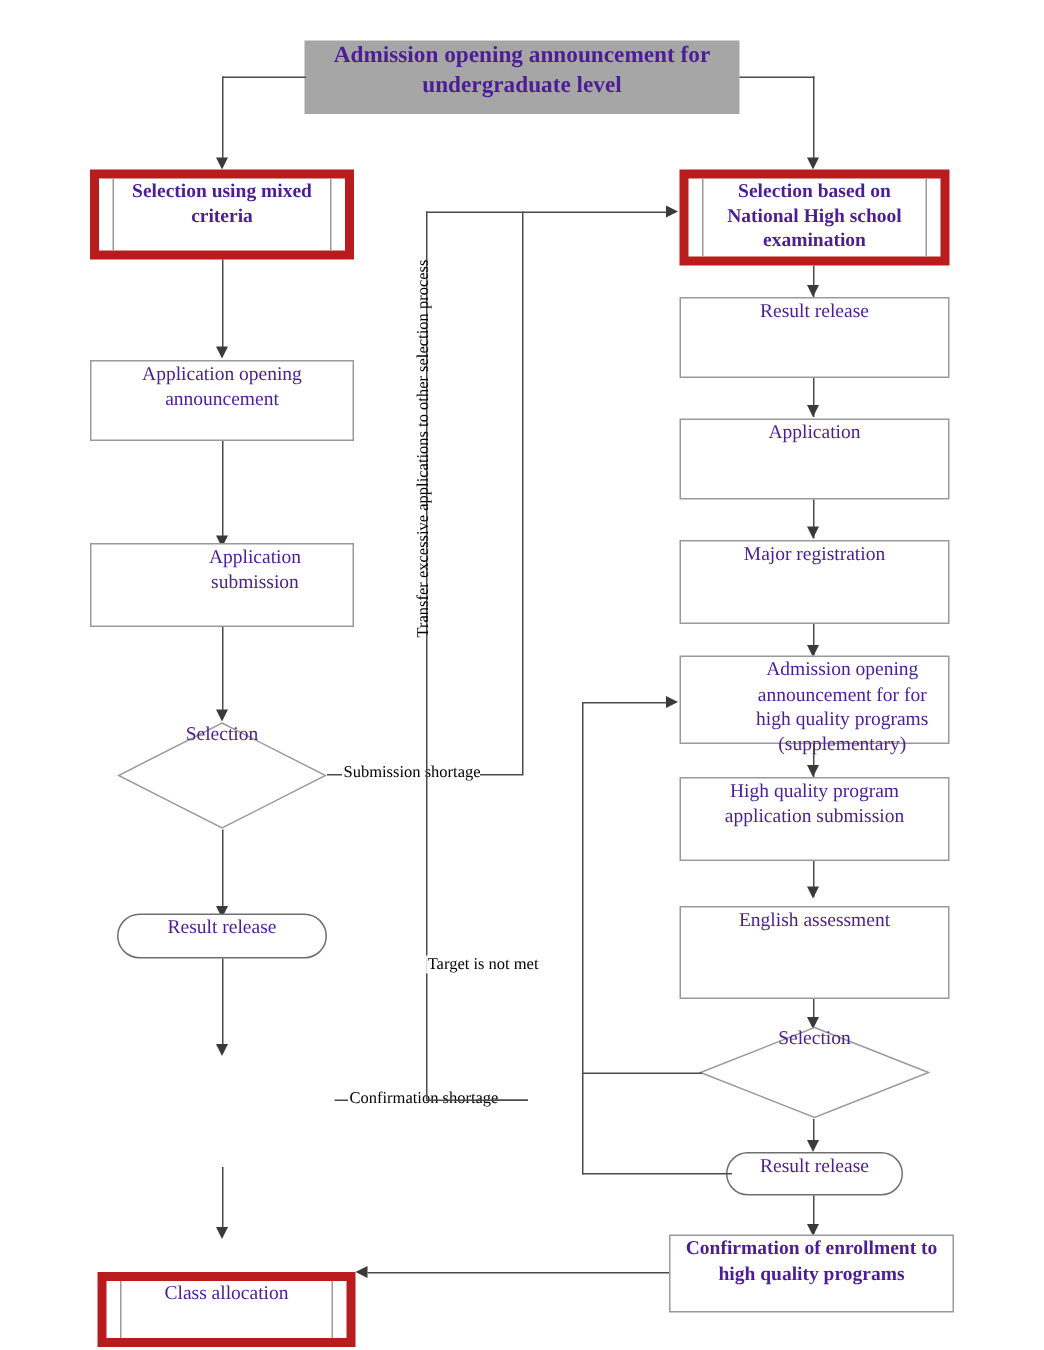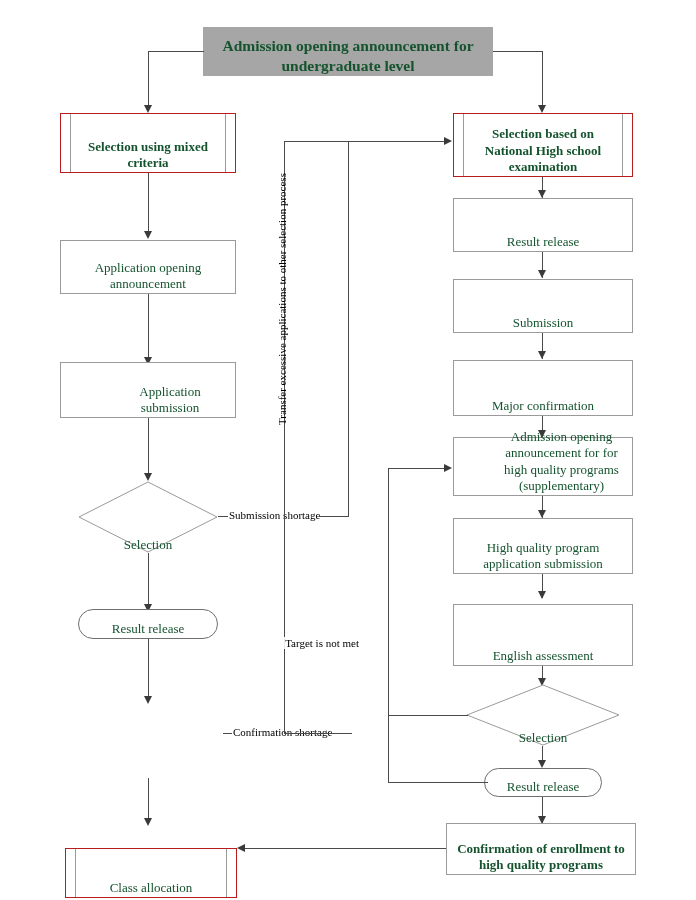--- a/index.html
+++ b/index.html
@@ -8,41 +8,41 @@
     width:696px;height:900px;
     background:#ffffff;
     font-family:"Liberation Serif","DejaVu Serif",serif;
     overflow:hidden;
   }
   
   .node{
     position:absolute;
     box-sizing:border-box;
     display:flex;
-    align-items:flex-end;
+    align-items:flex-start;
     justify-content:center;
     text-align:center;
-    color:#14532d;
+    color:#4c1d95;
     line-height:1.28;
     font-size:13px;
   }
   .rect{
     border:1px solid #9a9a9a;
     background:#ffffff;
   }
   .title-box{
     background:#a6a6a6;
     border:none;
     font-weight:bold;
     font-size:15.5px;
     line-height:1.3;
   }
   
   .predef{
-    border:1px solid #b91c1c;
+    border:6px solid #b91c1c;
     background:#ffffff;
     font-weight:bold;
   }
   .predef::before,.predef::after{
     content:"";
     position:absolute;
     top:0;bottom:0;
     width:0;
     border-left:1px solid #9a9a9a;
   }
@@ -197,28 +197,28 @@
   <div class="arrow-d" style="left:537.5px;top:190px;"></div>
 
   <div class="node rect" style="left:453px;top:198px;width:180px;height:54px;">
     <span>Result release</span>
   </div>
 
   <div class="ln v" style="left:542px;top:252px;height:26px;"></div>
   <div class="arrow-d" style="left:537.5px;top:270px;"></div>
 
   <div class="node rect" style="left:453px;top:279px;width:180px;height:54px;">
-    <span>Submission</span>
+    <span>Application</span>
   </div>
 
   <div class="ln v" style="left:542px;top:333px;height:26px;"></div>
   <div class="arrow-d" style="left:537.5px;top:351px;"></div>
 
   <div class="node rect" style="left:453px;top:360px;width:180px;height:56px;">
-    <span>Major confirmation</span>
+    <span>Major registration</span>
   </div>
 
   <div class="ln v" style="left:542px;top:416px;height:22px;"></div>
   <div class="arrow-d" style="left:537.5px;top:430px;"></div>
 
   <div class="node rect" style="left:453px;top:437px;width:180px;height:59px;padding-left:37px;">
     <span style="padding:0 6px;">Admission opening announcement for for high quality programs (supplementary)</span>
   </div>
 
   <div class="ln v" style="left:542px;top:496px;height:22px;"></div>

